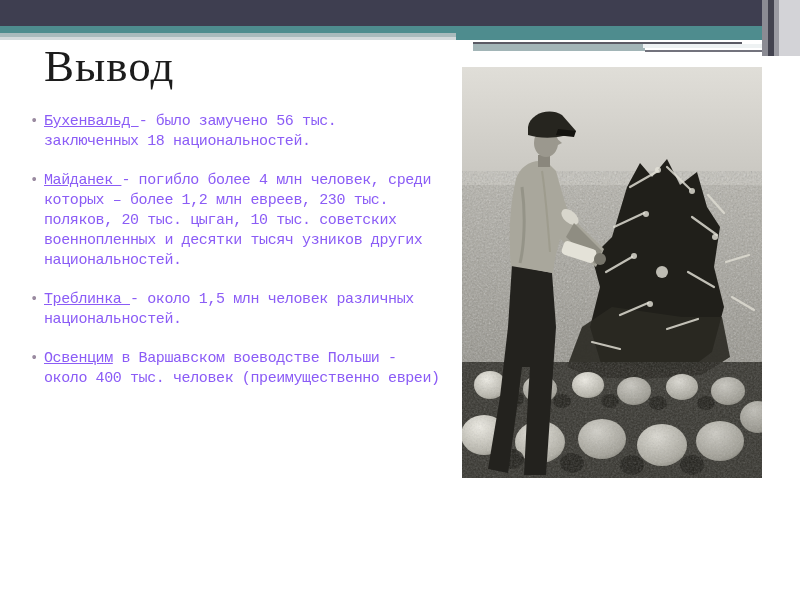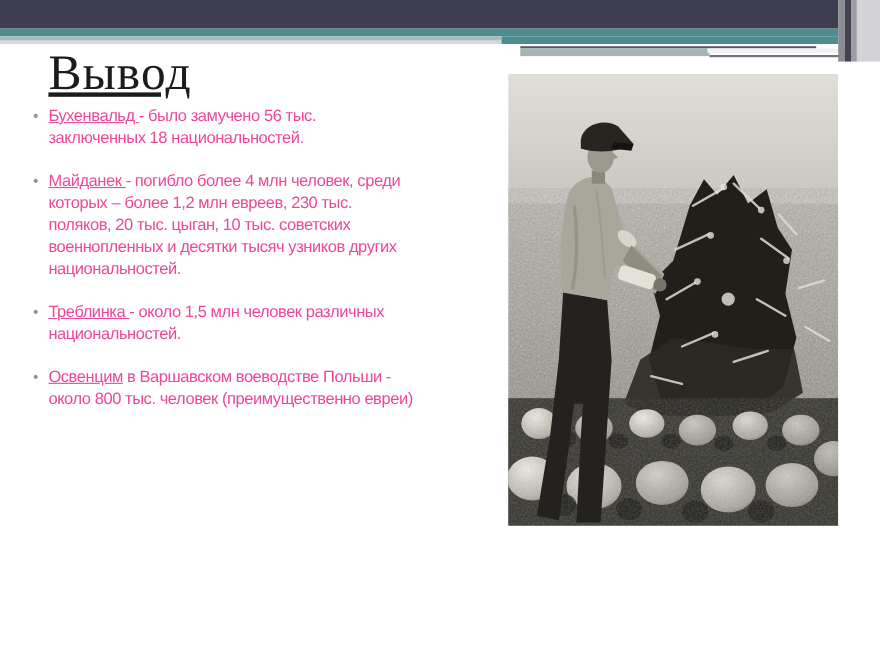--- a/index.html
+++ b/index.html
@@ -19,27 +19,27 @@
   .band-white{left:643px;top:44px;width:134px;height:4px;background:#eef2f3;}
   .ln-gray{left:645px;top:50px;width:132px;height:2px;background:#73737d;}
   .vs1{left:762px;top:0;width:6px;height:56px;background:#8b8b93;}
   .vs2{left:768px;top:0;width:6px;height:56px;background:#43434f;}
   .vs3{left:774px;top:0;width:5px;height:56px;background:#9c9ca3;}
   .vs4{left:779px;top:0;width:21px;height:56px;background:#d3d3d7;}
 
   
   .title{position:absolute;left:44px;top:42px;
          font-family:"Liberation Serif",serif;font-size:45px;line-height:48px;
-         color:#1c1c1c;letter-spacing:1px;text-decoration:underline;}
+         color:#1c1c1c;letter-spacing:1px;}
 
   
-  .bullets{position:absolute;left:28px;top:96px;width:440px;margin:0;padding:0;
+  .bullets{position:absolute;left:28px;top:112px;width:440px;margin:0;padding:0;
            list-style:none;
-           font-family:Liberation Sans, sans-serif;font-size:15px;line-height:20px;
-           letter-spacing:-0.4px;color:#ec4899;}
+           font-family:Liberation Mono, monospace;font-size:15px;line-height:20px;
+           letter-spacing:-0.4px;color:#8b5cf6;}
   .bullets li{position:relative;margin:0 0 19px 0;padding:0 0 0 16px;
               white-space:pre-wrap;}
   .bullets li::before{content:"\2022";position:absolute;left:2px;top:-1px;
               font-size:14px;color:#9a8aa0;}
   .term{text-decoration:underline;}
 
   
   .photo{position:absolute;left:462px;top:67px;width:300px;height:411px;}
 </style>
 </head>
@@ -67,21 +67,21 @@
     <li><span class="term">Бухенвальд </span><span>- было замучено 56 тыс.
 заключенных 18 национальностей.</span></li>
     <li><span class="term">Майданек </span><span>- погибло более 4 млн человек, среди
 которых – более 1,2 млн евреев, 230 тыс.
 поляков, 20 тыс. цыган, 10 тыс. советских
 военнопленных и десятки тысяч узников других
 национальностей.</span></li>
     <li><span class="term">Треблинка </span><span>- около 1,5 млн человек различных
 национальностей.</span></li>
     <li><span class="term">Освенцим</span><span> в Варшавском воеводстве Польши -
-около 800 тыс. человек (преимущественно евреи)</span></li>
+около 400 тыс. человек (преимущественно евреи)</span></li>
   </ul>
 
   <svg class="photo" viewBox="0 0 300 411" width="300" height="411" role="img" aria-label="Чёрно-белая фотография: солдат в пилотке у груды костей и черепов в поле">
     <defs>
       <linearGradient id="sky" x1="0" y1="0" x2="0" y2="1">
         <stop offset="0" stop-color="#e0ded8"></stop>
           <stop offset="1" stop-color="#c9c7c1"></stop>
       </linearGradient>
       <linearGradient id="field" x1="0" y1="0" x2="0" y2="1">
         <stop offset="0" stop-color="#b3b1a9"></stop>

